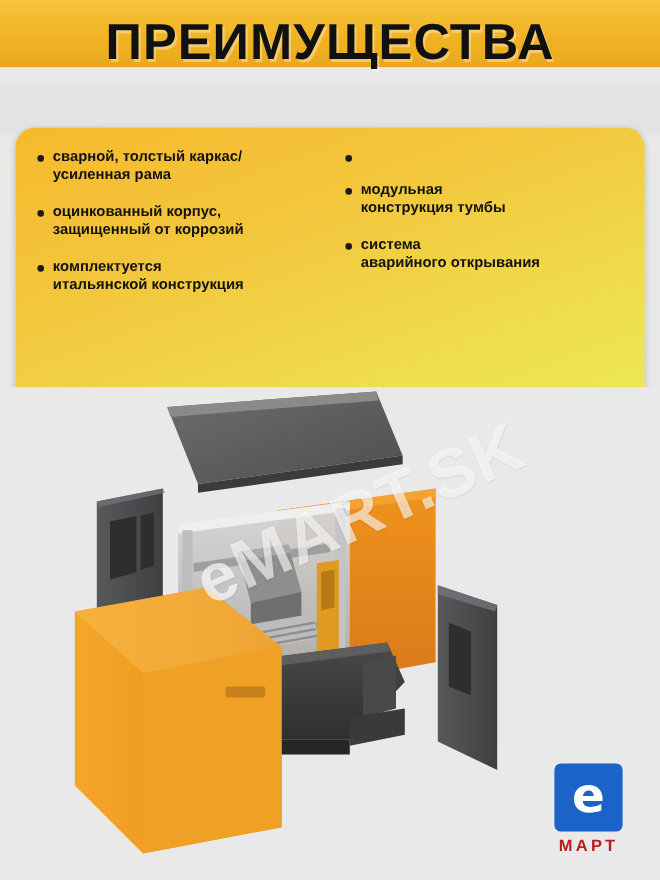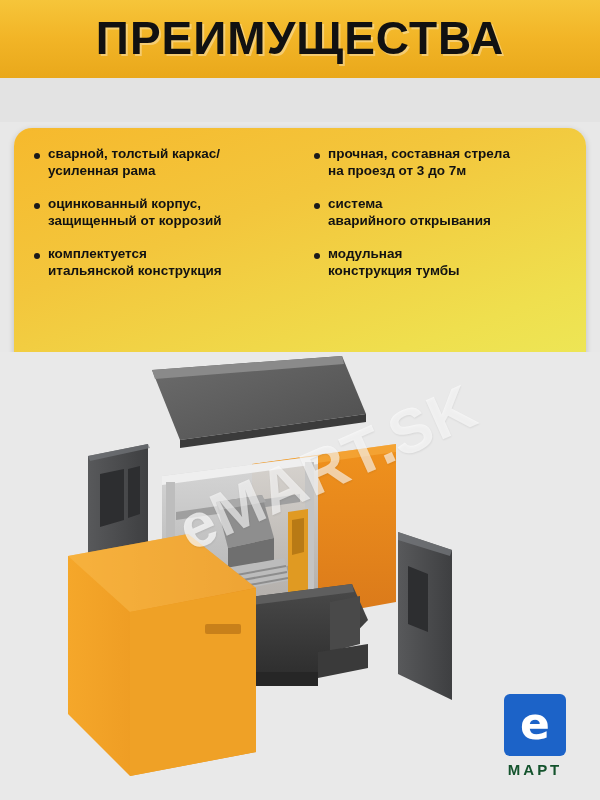--- a/index.html
+++ b/index.html
@@ -20,21 +20,21 @@
     height: 800px;
     background: #e8e8e8;
     overflow: hidden;
   }
 
   
   .header {
     position: absolute;
     left: 0; top: 0;
     width: 600px;
-    height: 78px;
+    height: 61px;
     background: linear-gradient(180deg, #f6c53a 0%, #f2b527 48%, #e9a81b 100%);
   }
   .header-title {
     position: absolute;
     left: 0; top: 10px;
     width: 600px;
     text-align: center;
     font-size: 46px;
     line-height: 56px;
     font-weight: bold;
@@ -50,21 +50,21 @@
     left: 0; top: 78px;
     width: 600px;
     height: 44px;
     background: #e3e3e3;
   }
 
   
   .features-card {
     position: absolute;
     left: 14px;
-    top: 128px;
+    top: 116px;
     width: 572px;
     height: 274px;
     border-radius: 18px;
     background: linear-gradient(160deg, #f6b92d 0%, #f3c63c 35%, #efdf4e 75%, #ecea5a 100%);
     box-shadow: 0 2px 6px rgba(0,0,0,0.18);
     overflow: hidden;
   }
   .features-cols {
     position: absolute;
     left: 0; top: 0;
@@ -154,21 +154,21 @@
     font-size: 44px;
     font-weight: bold;
     color: #ffffff;
     font-family: "DejaVu Sans", sans-serif;
   }
   .logo-text {
     margin-top: 5px;
     font-size: 15px;
     font-weight: bold;
     letter-spacing: 3px;
-    color: #14532d;
+    color: #b91c1c;
   }
 
   svg { display: block; }
 </style>
 </head>
 <body>
 
 <div class="page">
 
   <div class="header">
@@ -194,32 +194,30 @@
         <div class="feature">
           <span class="bullet"></span>
           <span class="feature-text">комплектуется
 итальянской конструкция</span>
         </div>
       </div>
 
       <div class="col right">
         <div class="feature">
           <span class="bullet"></span>
-          <span class="feature-text">прочная, составная стрела
-на проезд от 3 до 7м</span>
+        </div>
+        <div class="feature">
+          <span class="bullet"></span>
+          <span class="feature-text">модульная
+конструкция тумбы</span>
         </div>
         <div class="feature">
           <span class="bullet"></span>
           <span class="feature-text">система
 аварийного открывания</span>
-        </div>
-        <div class="feature">
-          <span class="bullet"></span>
-          <span class="feature-text">модульная
-конструкция тумбы</span>
         </div>
       </div>
 
     </div>
   </div>
 
   <div class="product-area">
     <svg width="600" height="448" viewBox="0 0 600 448">
       <defs>
         <linearGradient id="gTopPanel" x1="0" y1="0" x2="1" y2="1">

